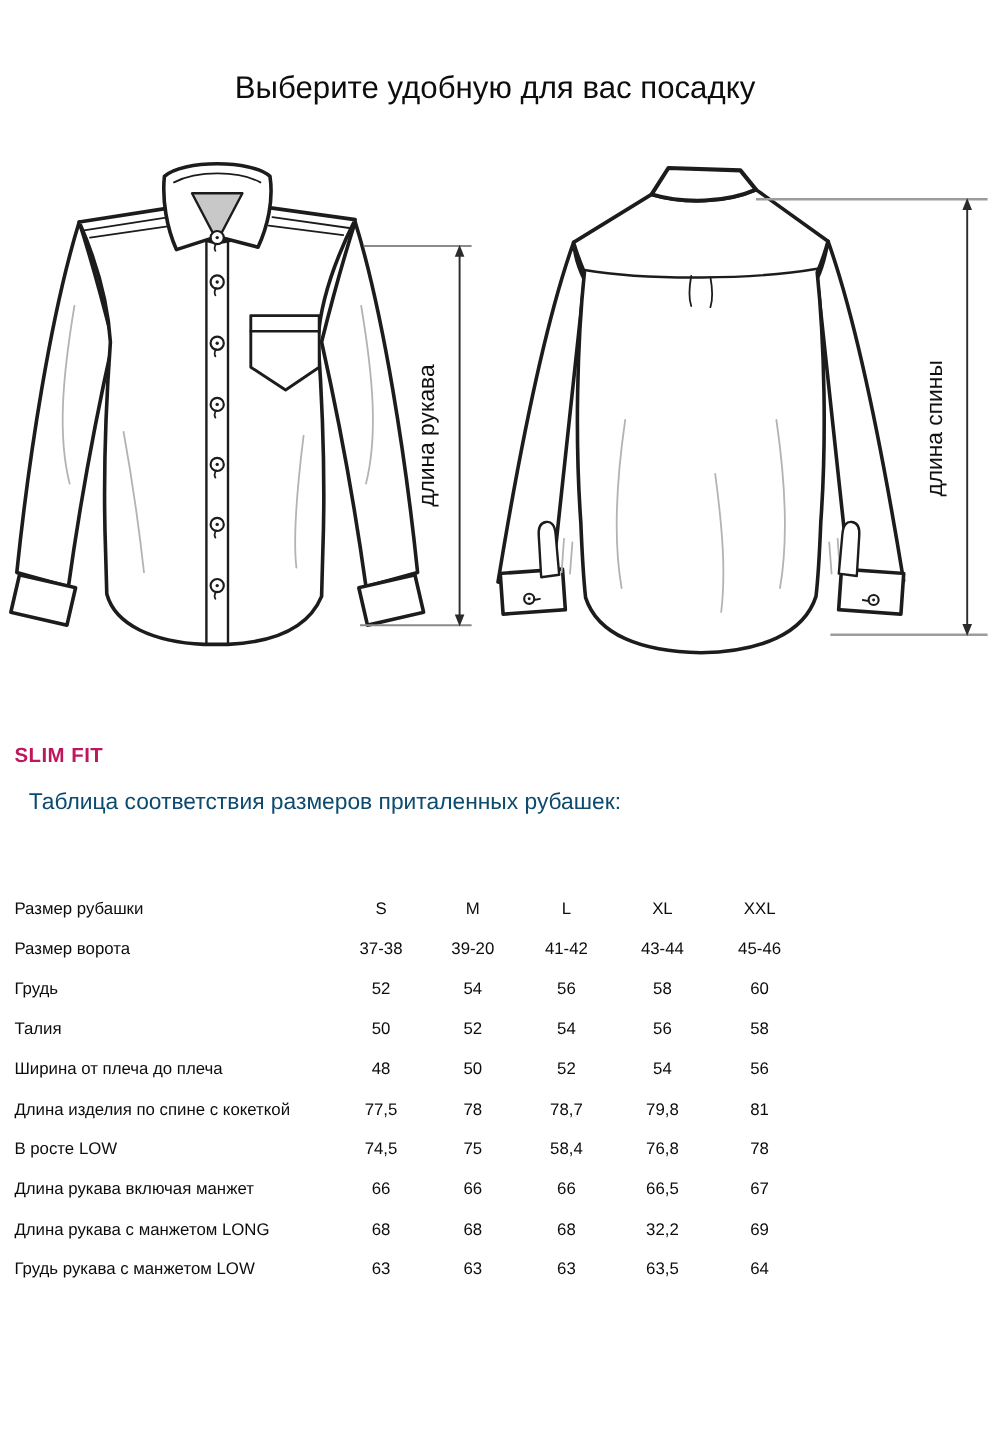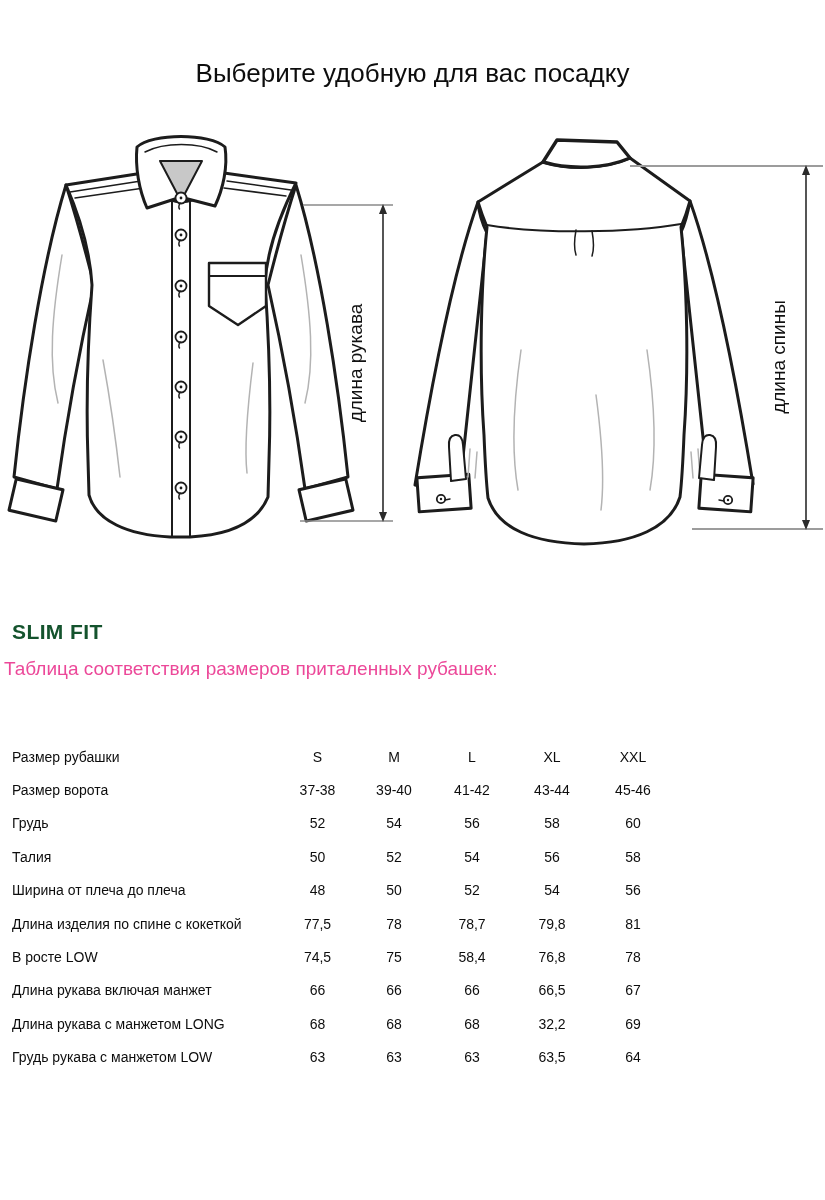--- a/index.html
+++ b/index.html
@@ -6,24 +6,24 @@
   body{
     width:825px;height:1200px;position:relative;background:#ffffff;
     font-family:"Liberation Sans", sans-serif;color:#111;overflow:hidden;
   }
   .title{
     position:absolute;top:46px;left:0;width:825px;text-align:center;
     font-size:26px;line-height:30px;color:#0d0d0d;margin-top:12px;
   }
   .figure{position:absolute;top:105px;left:0;width:825px;height:455px;}
   .slim-heading{
-    position:absolute;top:620px;left:12px;font-size:21px;font-weight:bold;
-    letter-spacing:.4px;color:#14532d;
-  }
-  .table-caption{position:absolute;top:658px;left:4px;font-size:19px;color:#ec4899;}
+    position:absolute;top:620px;left:12px;font-size:17px;font-weight:bold;
+    letter-spacing:.4px;color:#be185d;
+  }
+  .table-caption{position:absolute;top:658px;left:24px;font-size:19px;color:#0c4a6e;}
   .size-table{position:absolute;top:740px;left:0;width:825px;}
   .tr{
     display:grid;grid-template-columns:268px 75px 78px 78px 82px 80px;
     height:33.4px;align-items:center;padding-left:12px;font-size:14px;
   }
   .td{color:#0d0d0d;}
   .td.label{text-align:left;white-space:nowrap;}
   .td.val{text-align:center;}
 
   
@@ -181,21 +181,21 @@
     <div class="td label">Размер рубашки</div>
     <div class="td val">S</div>
     <div class="td val">M</div>
     <div class="td val">L</div>
     <div class="td val">XL</div>
     <div class="td val">XXL</div>
   </div>
   <div class="tr">
     <div class="td label">Размер ворота</div>
     <div class="td val">37-38</div>
-    <div class="td val">39-40</div>
+    <div class="td val">39-20</div>
     <div class="td val">41-42</div>
     <div class="td val">43-44</div>
     <div class="td val">45-46</div>
   </div>
   <div class="tr">
     <div class="td label">Грудь</div>
     <div class="td val">52</div>
     <div class="td val">54</div>
     <div class="td val">56</div>
     <div class="td val">58</div>

